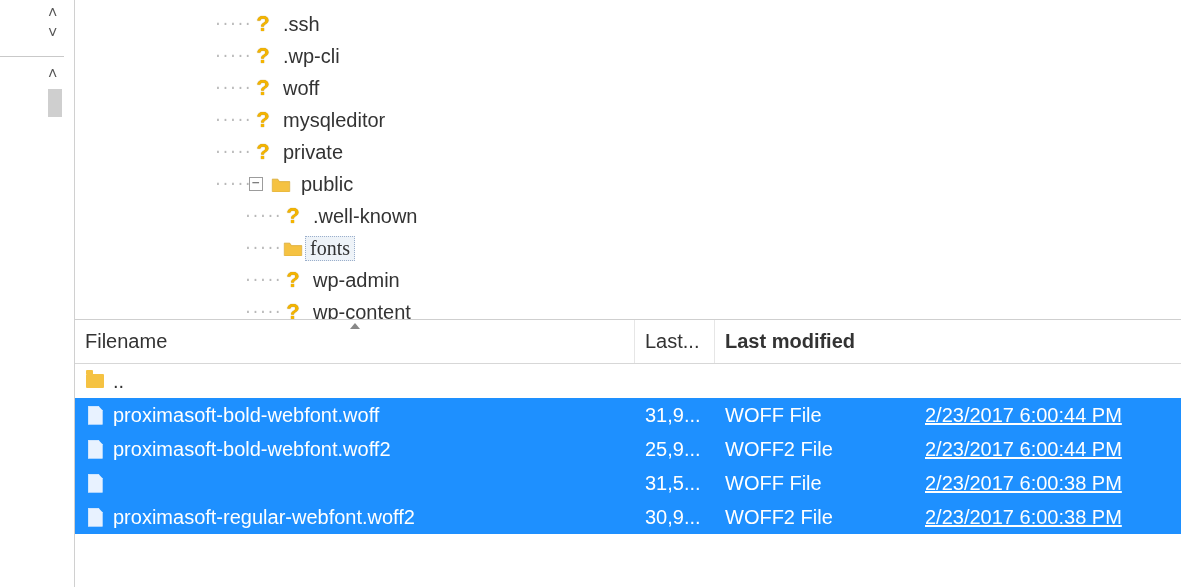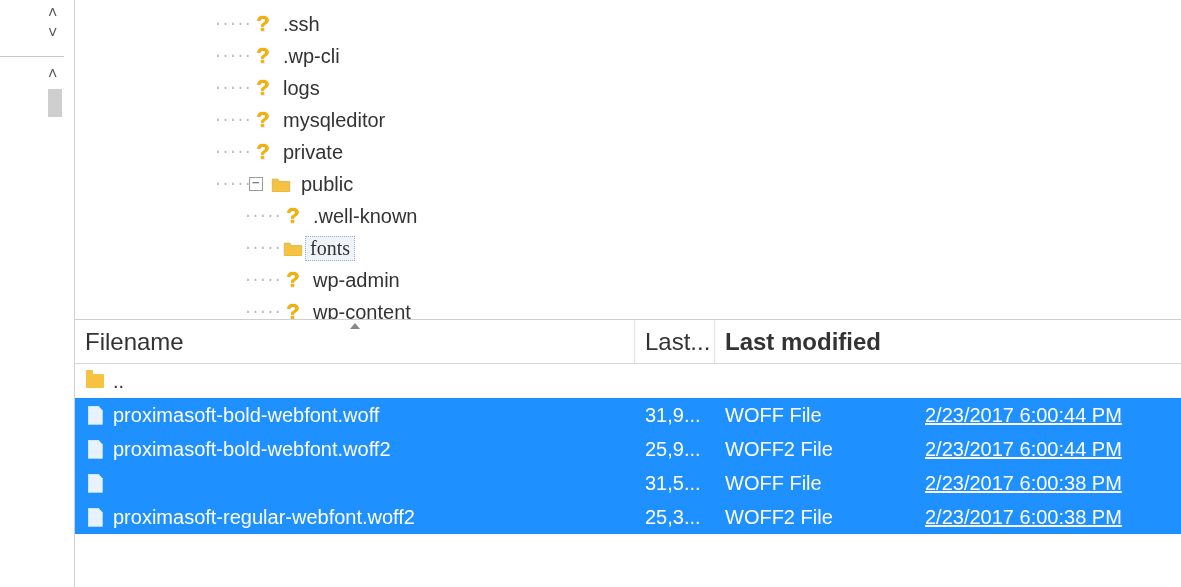--- a/index.html
+++ b/index.html
@@ -143,21 +143,21 @@
     display: flex;
     height: 44px;
     border-bottom: 1px solid #d7d7d7;
     user-select: none;
   }
   .hcell {
     display: flex;
     align-items: center;
     padding: 0 10px;
     border-right: 1px solid #e6e6e6;
-    font-size: 24px;
+    font-size: 20px;
     color: #333;
     cursor: pointer;
     position: relative;
   }
   .hcell.sort-asc::after{
     content:"";
     position:absolute;
     top:3px; left:50%;
     transform:translateX(-50%);
     width:0;height:0;
@@ -246,21 +246,21 @@
             <span class="icon-spot">
               <span class="question-icon">?</span>
             </span>
             <span class="tree-label">.wp-cli</span>
           </div>
           <div class="tree-row indent-0">
             <span class="connector">·····</span>
             <span class="icon-spot">
               <span class="question-icon">?</span>
             </span>
-            <span class="tree-label">logs</span>
+            <span class="tree-label">woff</span>
           </div>
           <div class="tree-row indent-0">
             <span class="connector">·····</span>
             <span class="icon-spot">
               <span class="question-icon">?</span>
             </span>
             <span class="tree-label">mysqleditor</span>
           </div>
           <div class="tree-row indent-0">
             <span class="connector">·····</span>
@@ -364,21 +364,21 @@
     <div class="lcell lcell-type">WOFF File</div>
     <div class="lcell lcell-mod">2/23/2017 6:00:38 PM</div>
           </div>
           <div class="list-row sel">
     <div class="lcell lcell-name">
       <span class="file-icon">
                 <span class="file-glyph"></span>
               </span>
       <span>proximasoft-regular-webfont.woff2</span>
     </div>
-    <div class="lcell lcell-size">25,3...</div>
+    <div class="lcell lcell-size">30,9...</div>
     <div class="lcell lcell-type">WOFF2 File</div>
     <div class="lcell lcell-mod">2/23/2017 6:00:38 PM</div>
           </div>
         </div>
     </div>
 
   </div>
 </div>
 
 </body></html>

